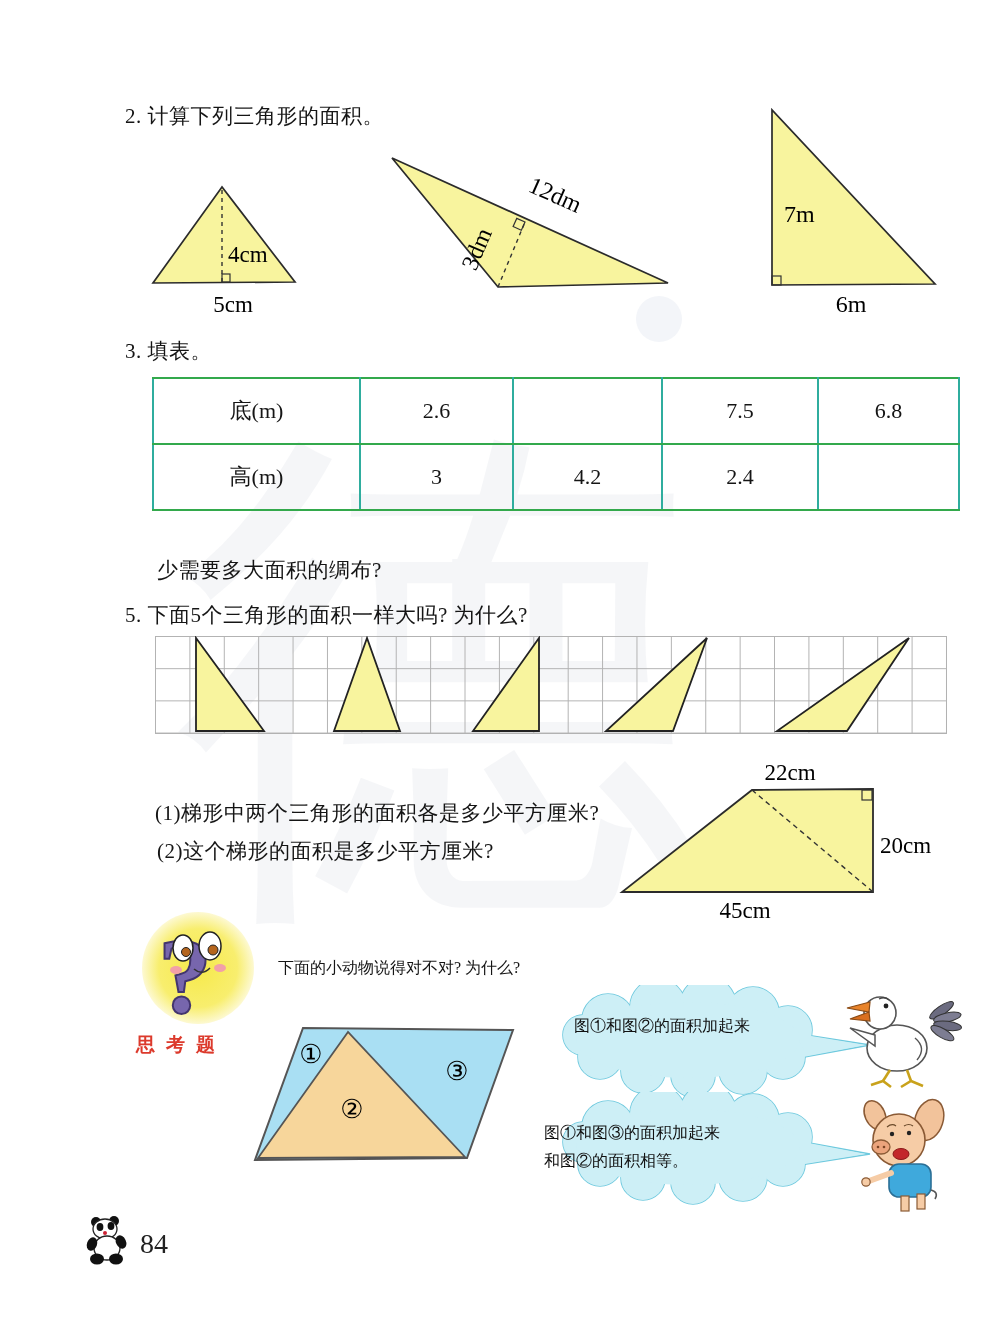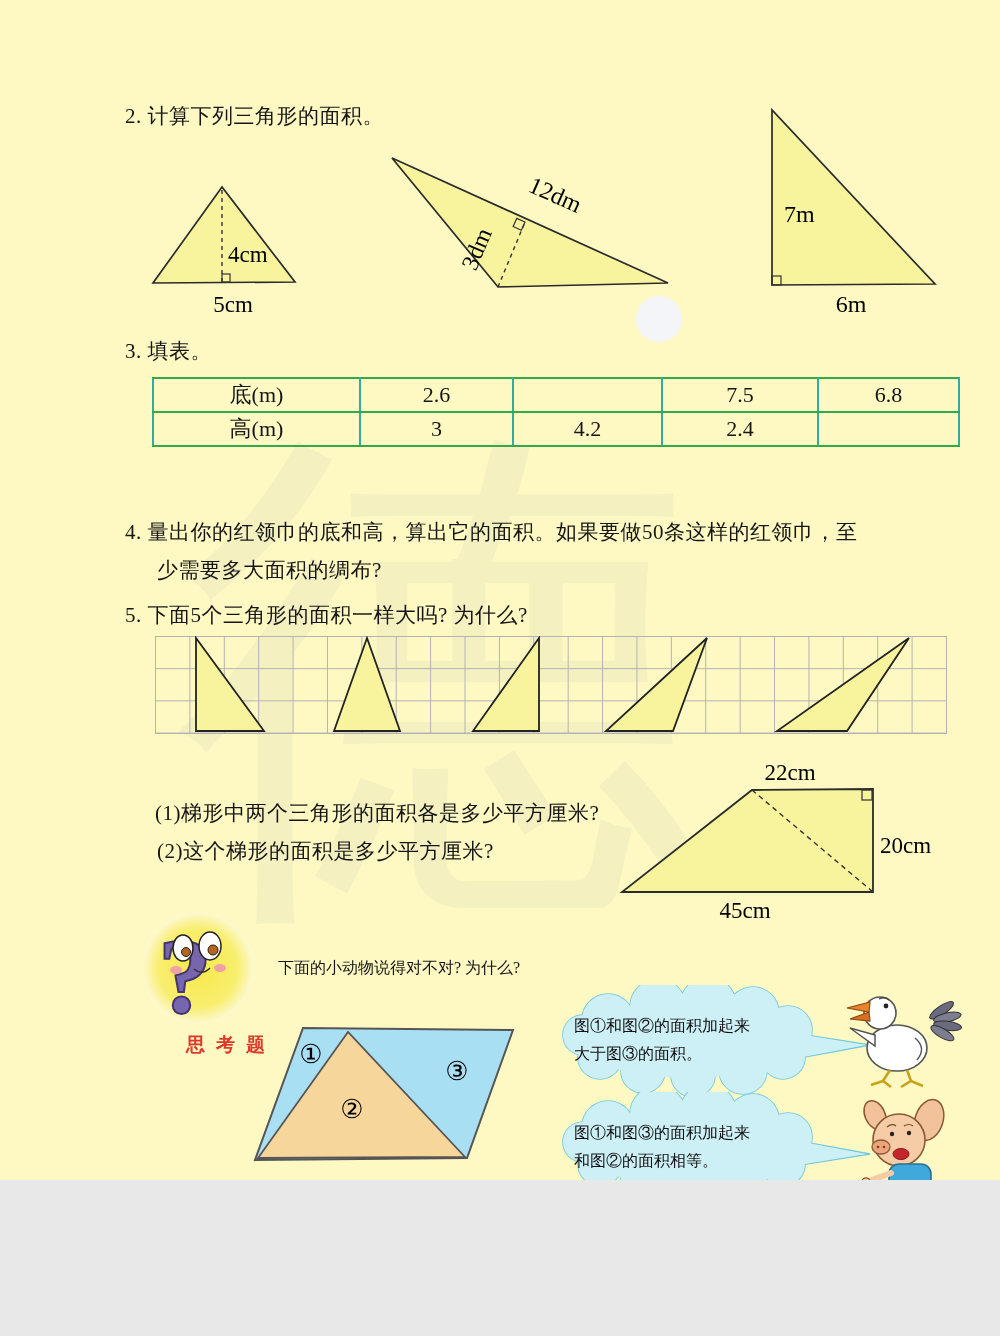--- a/index.html
+++ b/index.html
@@ -1,24 +1,24 @@
 <!DOCTYPE html>
 <html><head>
 <meta charset="utf-8">
 <style>
   html,body{margin:0;padding:0;background:#e8e8e8;}
-  #page{position:relative;width:1000px;height:1180px;background:#fef9c3;overflow:hidden;
+  #page{position:relative;width:1000px;height:1336px;background:#ffffff;overflow:hidden;
         font-family:"Liberation Serif","DejaVu Serif",serif;color:#151515;}
   .abs{position:absolute;}
   .ptext{font-size:21px;letter-spacing:0.5px;white-space:nowrap;}
   .watermark{font-size:520px;color:rgba(120,130,150,0.07);line-height:1;user-select:none;}
   table.ftable{border-collapse:collapse;table-layout:fixed;width:806px;}
   table.ftable td{height:32px;text-align:center;vertical-align:middle;font-size:22px;
       border-top:2px solid #33A94C;border-bottom:2px solid #33A94C;
-      border-left:2px solid #2FAD9E;border-right:2px solid #2FAD9E;padding:0;}
+      border-left:2px solid #2FAD9E;border-right:2px solid #2FAD9E;padding:16px;}
   .gridbox{width:791px;height:97px;border-right:1px solid #b2b2b2;border-bottom:1px solid #b2b2b2;
       background-image:linear-gradient(to right,#b2b2b2 1px,transparent 1px),
                        linear-gradient(to bottom,#b2b2b2 1px,transparent 1px);
       background-size:34.4px 32.2px;}
   .bubble-text{font-size:16px;line-height:28px;color:#111;}
   .badge{font-size:19px;font-weight:bold;color:#DC3A2C;letter-spacing:11px;}
   .pagenum{font-size:28px;color:#222;}
   svg text{font-family:"Liberation Serif","DejaVu Serif",serif;}
 </style>
 </head>
@@ -74,21 +74,20 @@
     <tr>
       <td>高(m)</td>
       <td>3</td>
       <td>4.2</td>
       <td>2.4</td>
       <td></td>
     </tr>
   </tbody>
     </table>
 
-  <div class="abs ptext" style="left:125px;top:518px;">4. 量出你的红领巾的底和高，算出它的面积。如果要做50条这样的红领巾，至</div>
   <div class="abs ptext" style="left:157px;top:556px;">少需要多大面积的绸布?</div>
 
   <div class="abs ptext" style="left:125px;top:601px;">5. 下面5个三角形的面积一样大吗? 为什么?</div>
   <div class="abs gridbox" style="left:155px;top:636px;"></div>
   <svg class="abs" style="left:155px;top:636px;" width="791" height="97" viewBox="0 0 791 97">
     <polygon points="41,2 41,95 109,95" fill="#F8F49E" stroke="#222" stroke-width="1.8"></polygon>
     <polygon points="212,2 179,95 245,95" fill="#F8F49E" stroke="#222" stroke-width="1.8"></polygon>
     <polygon points="384,2 318,95 384,95" fill="#F8F49E" stroke="#222" stroke-width="1.8"></polygon>
     <polygon points="552,2 451,95 518,95" fill="#F8F49E" stroke="#222" stroke-width="1.8"></polygon>
     <polygon points="754,2 622,95 692,95" fill="#F8F49E" stroke="#222" stroke-width="1.8"></polygon>
@@ -117,21 +116,21 @@
     <circle cx="68" cy="56" r="56" fill="url(#glow)"></circle>
     <text x="28" y="100" font-size="108" font-weight="bold" fill="#7766AD" stroke="#43356E" stroke-width="2">?</text>
     <ellipse cx="53" cy="36" rx="10" ry="13" fill="#fff" stroke="#222" stroke-width="1.5"></ellipse>
     <ellipse cx="80" cy="34" rx="11" ry="14" fill="#fff" stroke="#222" stroke-width="1.5"></ellipse>
     <circle cx="56" cy="40" r="4.5" fill="#B5651D" stroke="#222" stroke-width="1"></circle>
     <circle cx="83" cy="38" r="5" fill="#B5651D" stroke="#222" stroke-width="1"></circle>
     <ellipse cx="46" cy="58" rx="6" ry="4" fill="#F2A0A8"></ellipse>
     <ellipse cx="90" cy="56" rx="6" ry="4" fill="#F2A0A8"></ellipse>
     <path d="M64,57 Q72,64 80,56" fill="none" stroke="#333" stroke-width="1.6"></path>
   </svg>
-  <div class="abs badge" style="left:136px;top:1032px;width:140px;text-align:right;">思考题</div>
+  <div class="abs badge" style="left:136px;top:1032px;width:140px;text-align:left;">思考题</div>
 
   <div class="abs" style="left:278px;top:958px;font-size:16px;white-space:nowrap;">下面的小动物说得对不对? 为什么?</div>
 
   <svg class="abs" style="left:245px;top:1015px;" width="290" height="155" viewBox="0 0 290 155">
     <polygon points="58,13 268,15 222,143 10,145" fill="#A9DFF3" stroke="#555" stroke-width="2"></polygon>
     <polygon points="103,17 13,143 220,142" fill="#F7D69B" stroke="#555" stroke-width="1.8"></polygon>
     <text x="66" y="48" font-size="26" text-anchor="middle">①</text>
     <text x="107" y="103" font-size="26" text-anchor="middle">②</text>
     <text x="212" y="65" font-size="26" text-anchor="middle">③</text>
   </svg>
@@ -162,21 +161,20 @@
       <circle cx="195" cy="85" r="24"></circle>
         <circle cx="145" cy="90" r="22"></circle>
         <circle cx="95" cy="86" r="22"></circle>
       <circle cx="52" cy="72" r="22"></circle>
         <circle cx="35" cy="50" r="20"></circle>
       <ellipse cx="140" cy="55" rx="112" ry="38"></ellipse>
     </g>
   </svg>
   <div class="abs bubble-text" style="left:574px;top:1012px;width:250px;">
     <div>图①和图②的面积加起来</div>
-    <div>大于图③的面积。</div>
   </div>
 
   <svg class="abs" style="left:845px;top:988px;" width="120" height="102" viewBox="0 0 120 102">
     <g transform="translate(90,34)">
       <ellipse cx="12" cy="-6" rx="14" ry="4.5" fill="#6b6b80" stroke="#333" transform="rotate(-34)"></ellipse>
       <ellipse cx="13" cy="-2" rx="14" ry="4.5" fill="#7d7d92" stroke="#333" transform="rotate(-12)"></ellipse>
       <ellipse cx="13" cy="2" rx="14" ry="4.5" fill="#6b6b80" stroke="#333" transform="rotate(8)"></ellipse>
       <ellipse cx="12" cy="6" rx="13" ry="4.5" fill="#7d7d92" stroke="#333" transform="rotate(30)"></ellipse>
     </g>
     <ellipse cx="52" cy="60" rx="30" ry="23" fill="#fff" stroke="#555" stroke-width="1.6"></ellipse>
@@ -219,21 +217,21 @@
         <circle cx="240" cy="45" r="24"></circle>
         <circle cx="235" cy="72" r="22"></circle>
       <circle cx="195" cy="85" r="24"></circle>
         <circle cx="145" cy="90" r="22"></circle>
         <circle cx="95" cy="86" r="22"></circle>
       <circle cx="52" cy="72" r="22"></circle>
         <circle cx="35" cy="50" r="20"></circle>
       <ellipse cx="140" cy="55" rx="112" ry="38"></ellipse>
     </g>
   </svg>
-  <div class="abs bubble-text" style="left:574px;top:1119px;width:250px;">
+  <div class="abs bubble-text" style="left:544px;top:1119px;width:250px;">
     <div>图①和图③的面积加起来</div>
     <div>和图②的面积相等。</div>
   </div>
 
   <svg class="abs" style="left:845px;top:1098px;" width="120" height="120" viewBox="0 0 120 120">
     <ellipse cx="84" cy="22" rx="14" ry="21" fill="#F2C39B" stroke="#8a5a35" stroke-width="1.5" transform="rotate(18 84 22)"></ellipse>
     <ellipse cx="30" cy="17" rx="10" ry="15" fill="#F2C39B" stroke="#8a5a35" stroke-width="1.5" transform="rotate(-24 30 17)"></ellipse>
     <circle cx="54" cy="42" r="26" fill="#F6CCA6" stroke="#8a5a35" stroke-width="1.6"></circle>
     <circle cx="47" cy="36" r="2.2" fill="#222"></circle>
     <circle cx="64" cy="35" r="2.2" fill="#222"></circle>

